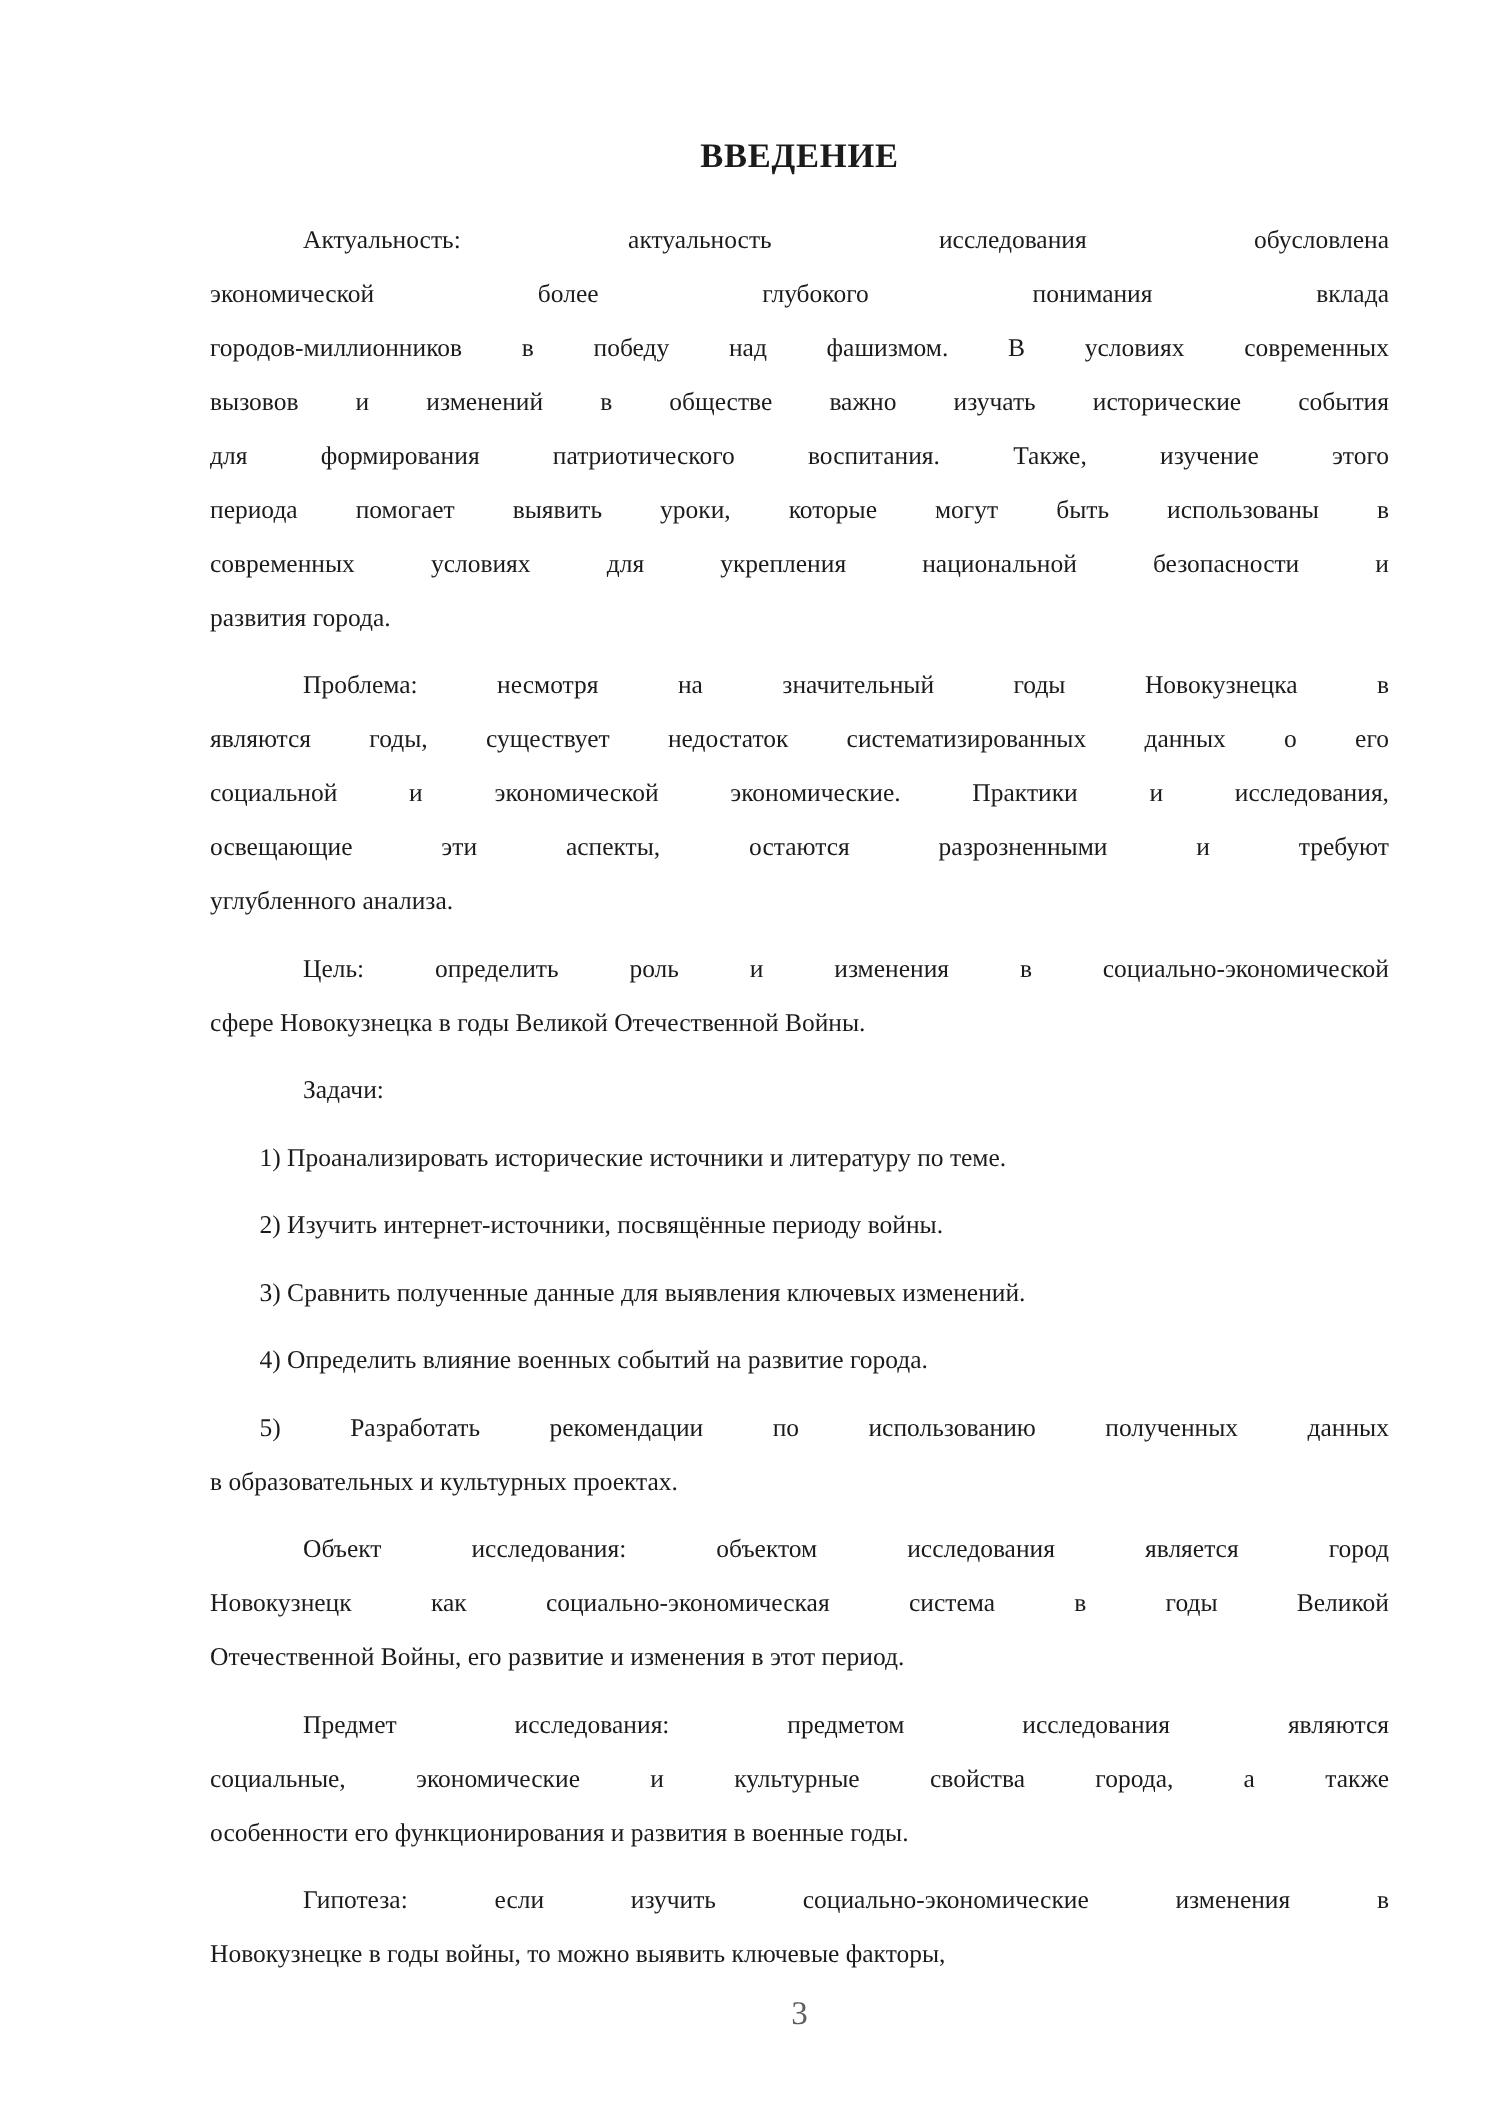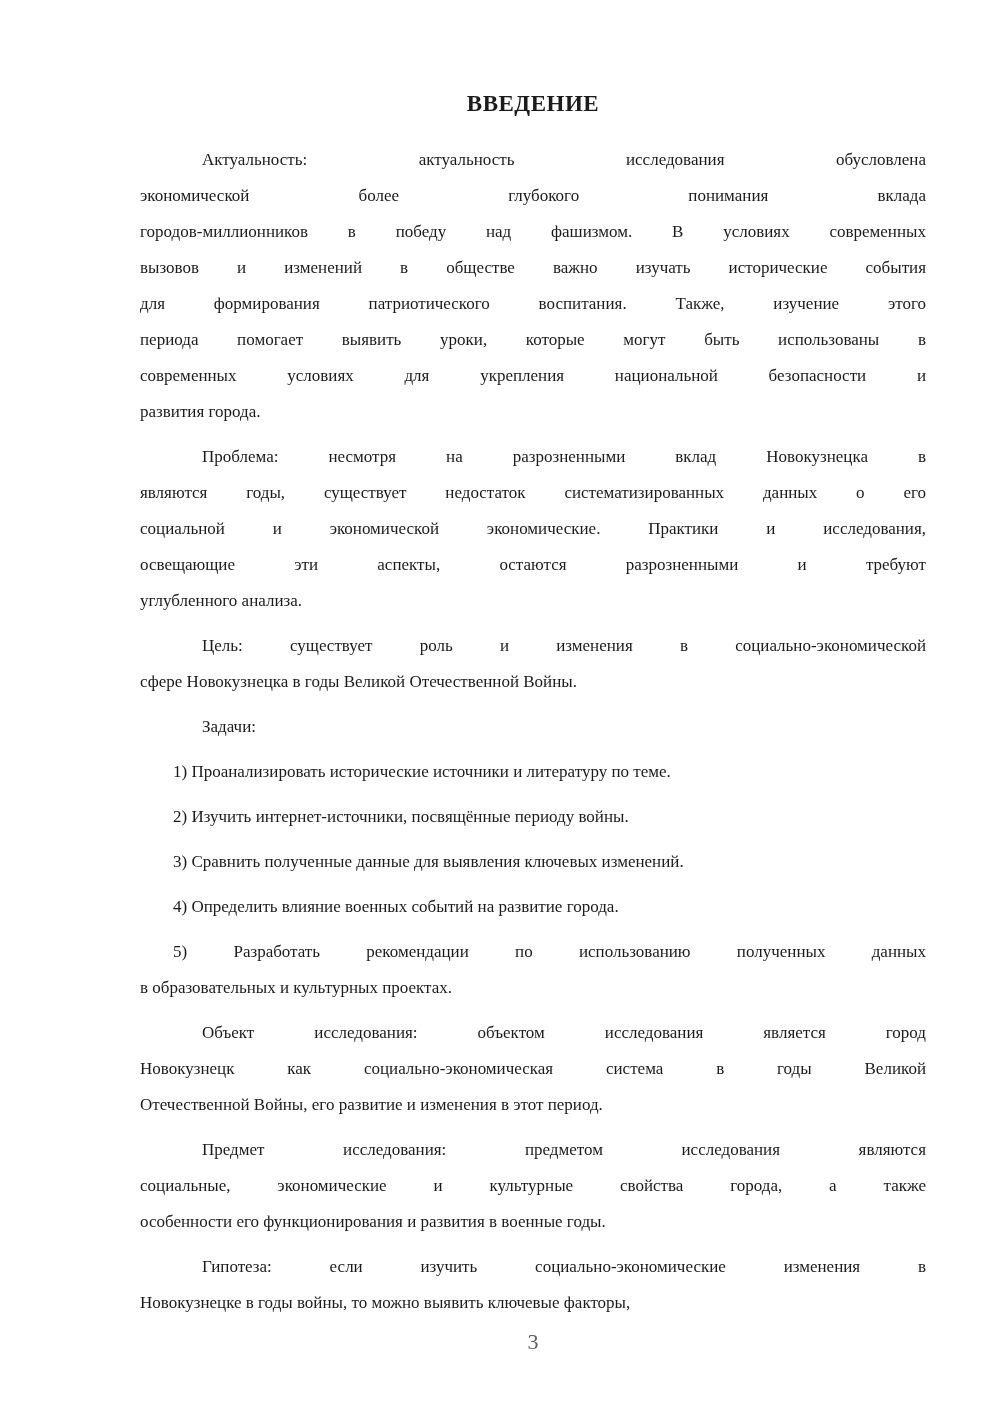--- a/index.html
+++ b/index.html
@@ -71,28 +71,28 @@
           <div class="line first normal">Актуальность: актуальность исследования обусловлена</div>
           <div class="line">экономической более глубокого понимания вклада</div>
           <div class="line">городов-миллионников в победу над фашизмом. В условиях современных</div>
           <div class="line">вызовов и изменений в обществе важно изучать исторические события</div>
           <div class="line">для формирования патриотического воспитания. Также, изучение этого</div>
           <div class="line">периода помогает выявить уроки, которые могут быть использованы в</div>
           <div class="line">современных условиях для укрепления национальной безопасности и</div>
           <div class="line last">развития города.</div>
         </div>
         <div class="para">
-          <div class="line first normal">Проблема: несмотря на разрозненными вклад Новокузнецка в</div>
+          <div class="line first normal">Проблема: несмотря на значительный годы Новокузнецка в</div>
           <div class="line">являются годы, существует недостаток систематизированных данных о его</div>
           <div class="line">социальной и экономической экономические. Практики и исследования,</div>
           <div class="line">освещающие эти аспекты, остаются разрозненными и требуют</div>
           <div class="line last">углубленного анализа.</div>
         </div>
         <div class="para">
-          <div class="line first normal">Цель: существует роль и изменения в социально-экономической</div>
+          <div class="line first normal">Цель: определить роль и изменения в социально-экономической</div>
           <div class="line last">сфере Новокузнецка в годы Великой Отечественной Войны.</div>
         </div>
         <div class="para">
           <div class="line first normal last">Задачи:</div>
         </div>
         <div class="para">
           <div class="line first list last">1) Проанализировать исторические источники и литературу по теме.</div>
         </div>
         <div class="para">
           <div class="line first list last">2) Изучить интернет-источники, посвящённые периоду войны.</div>

